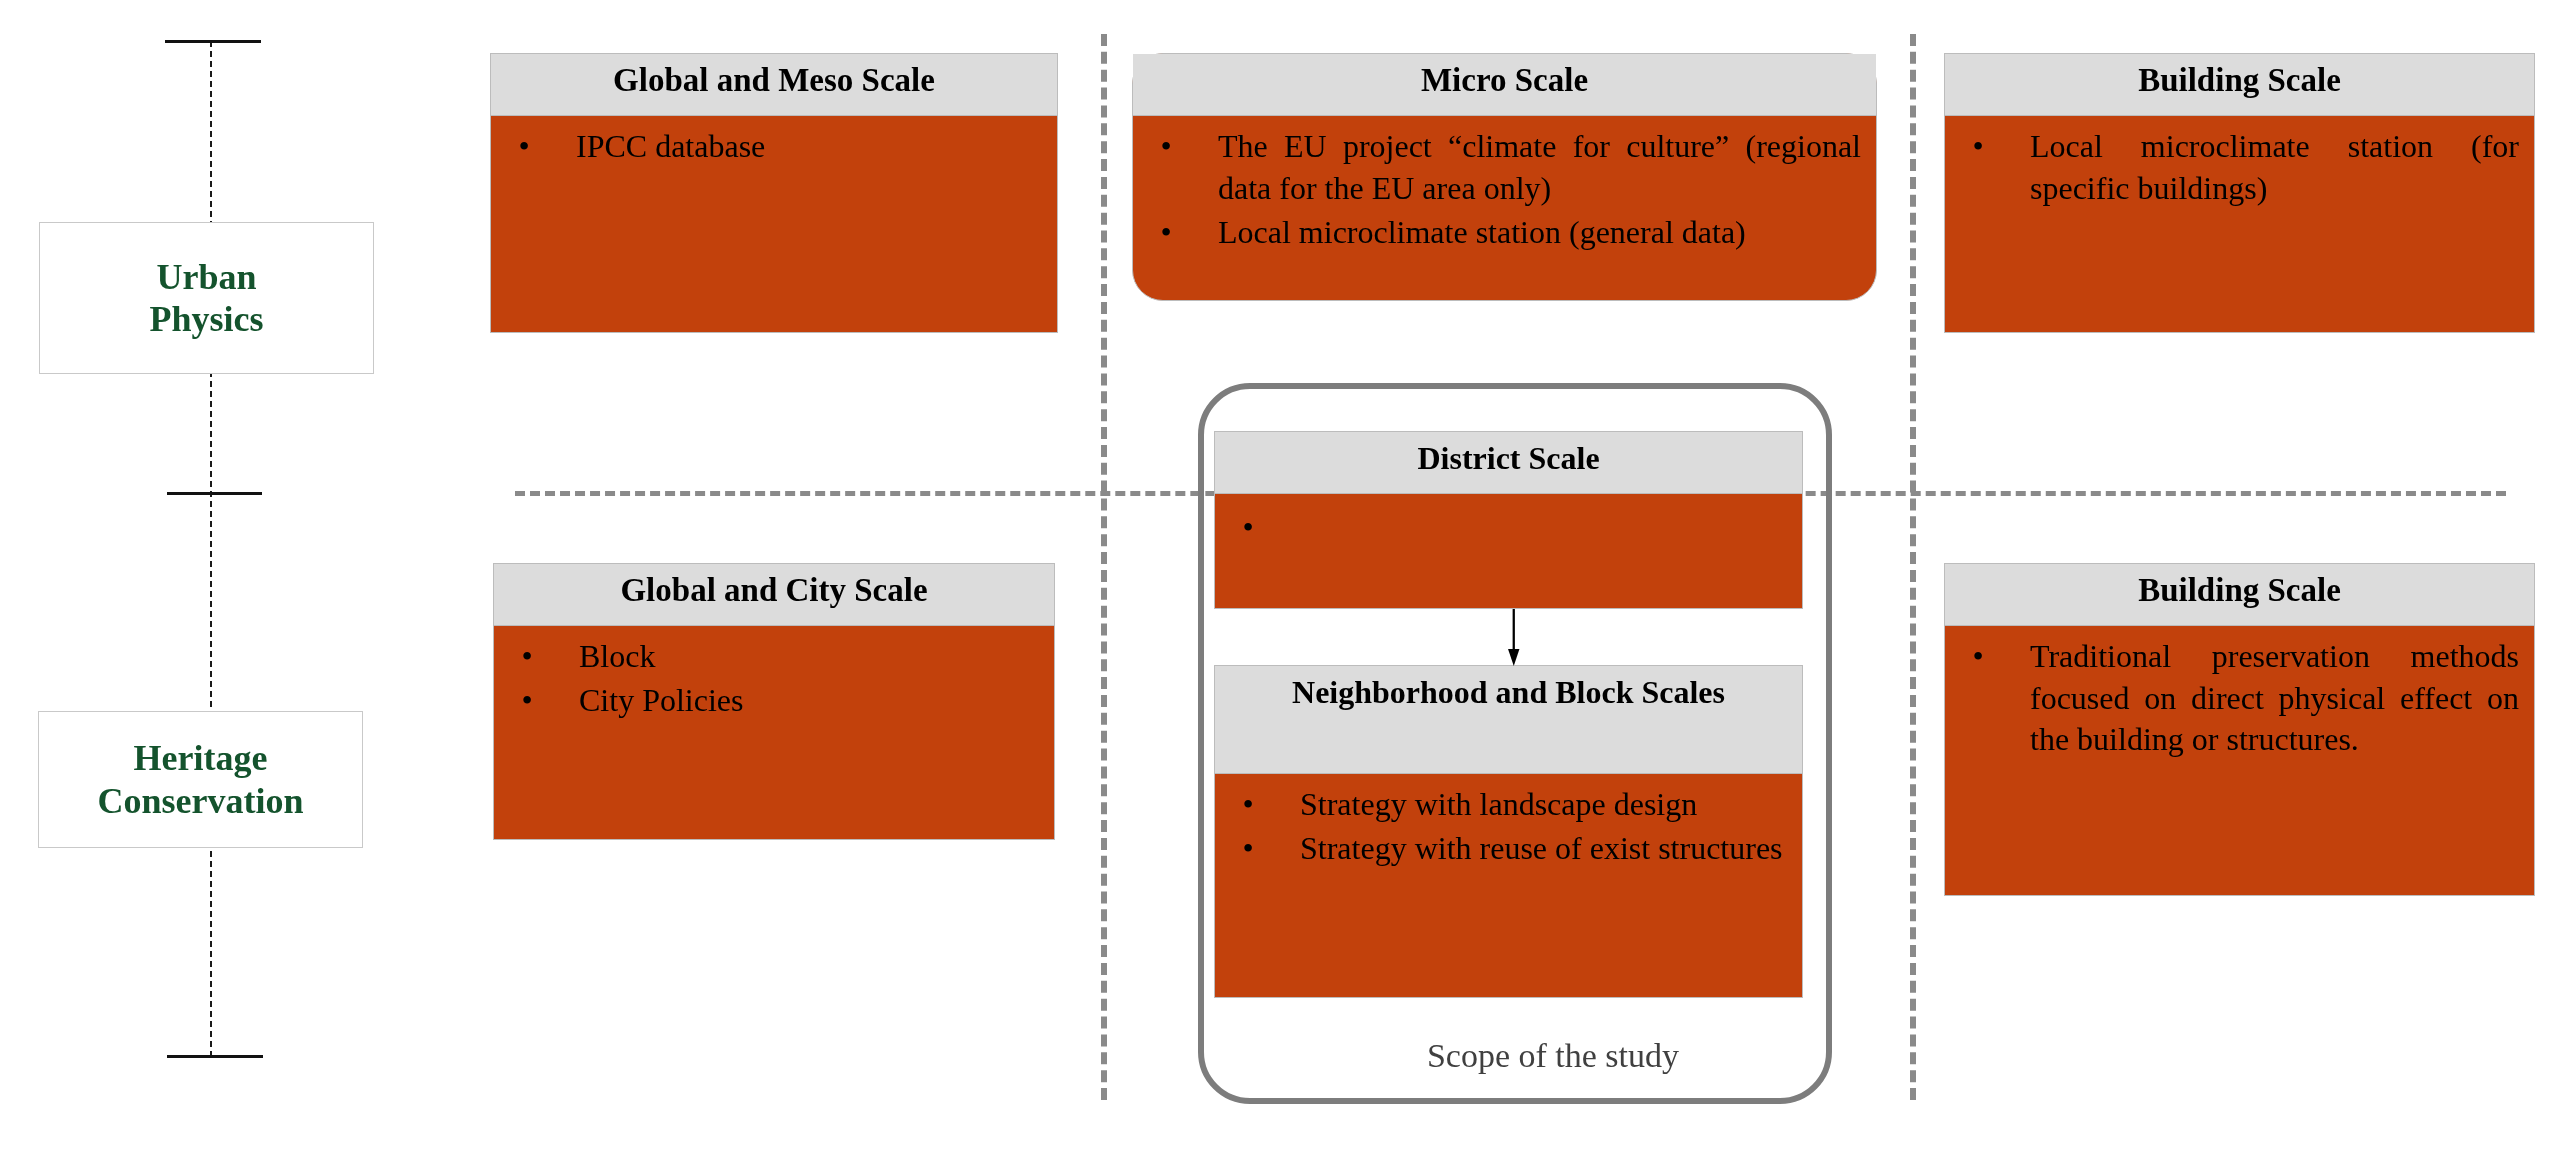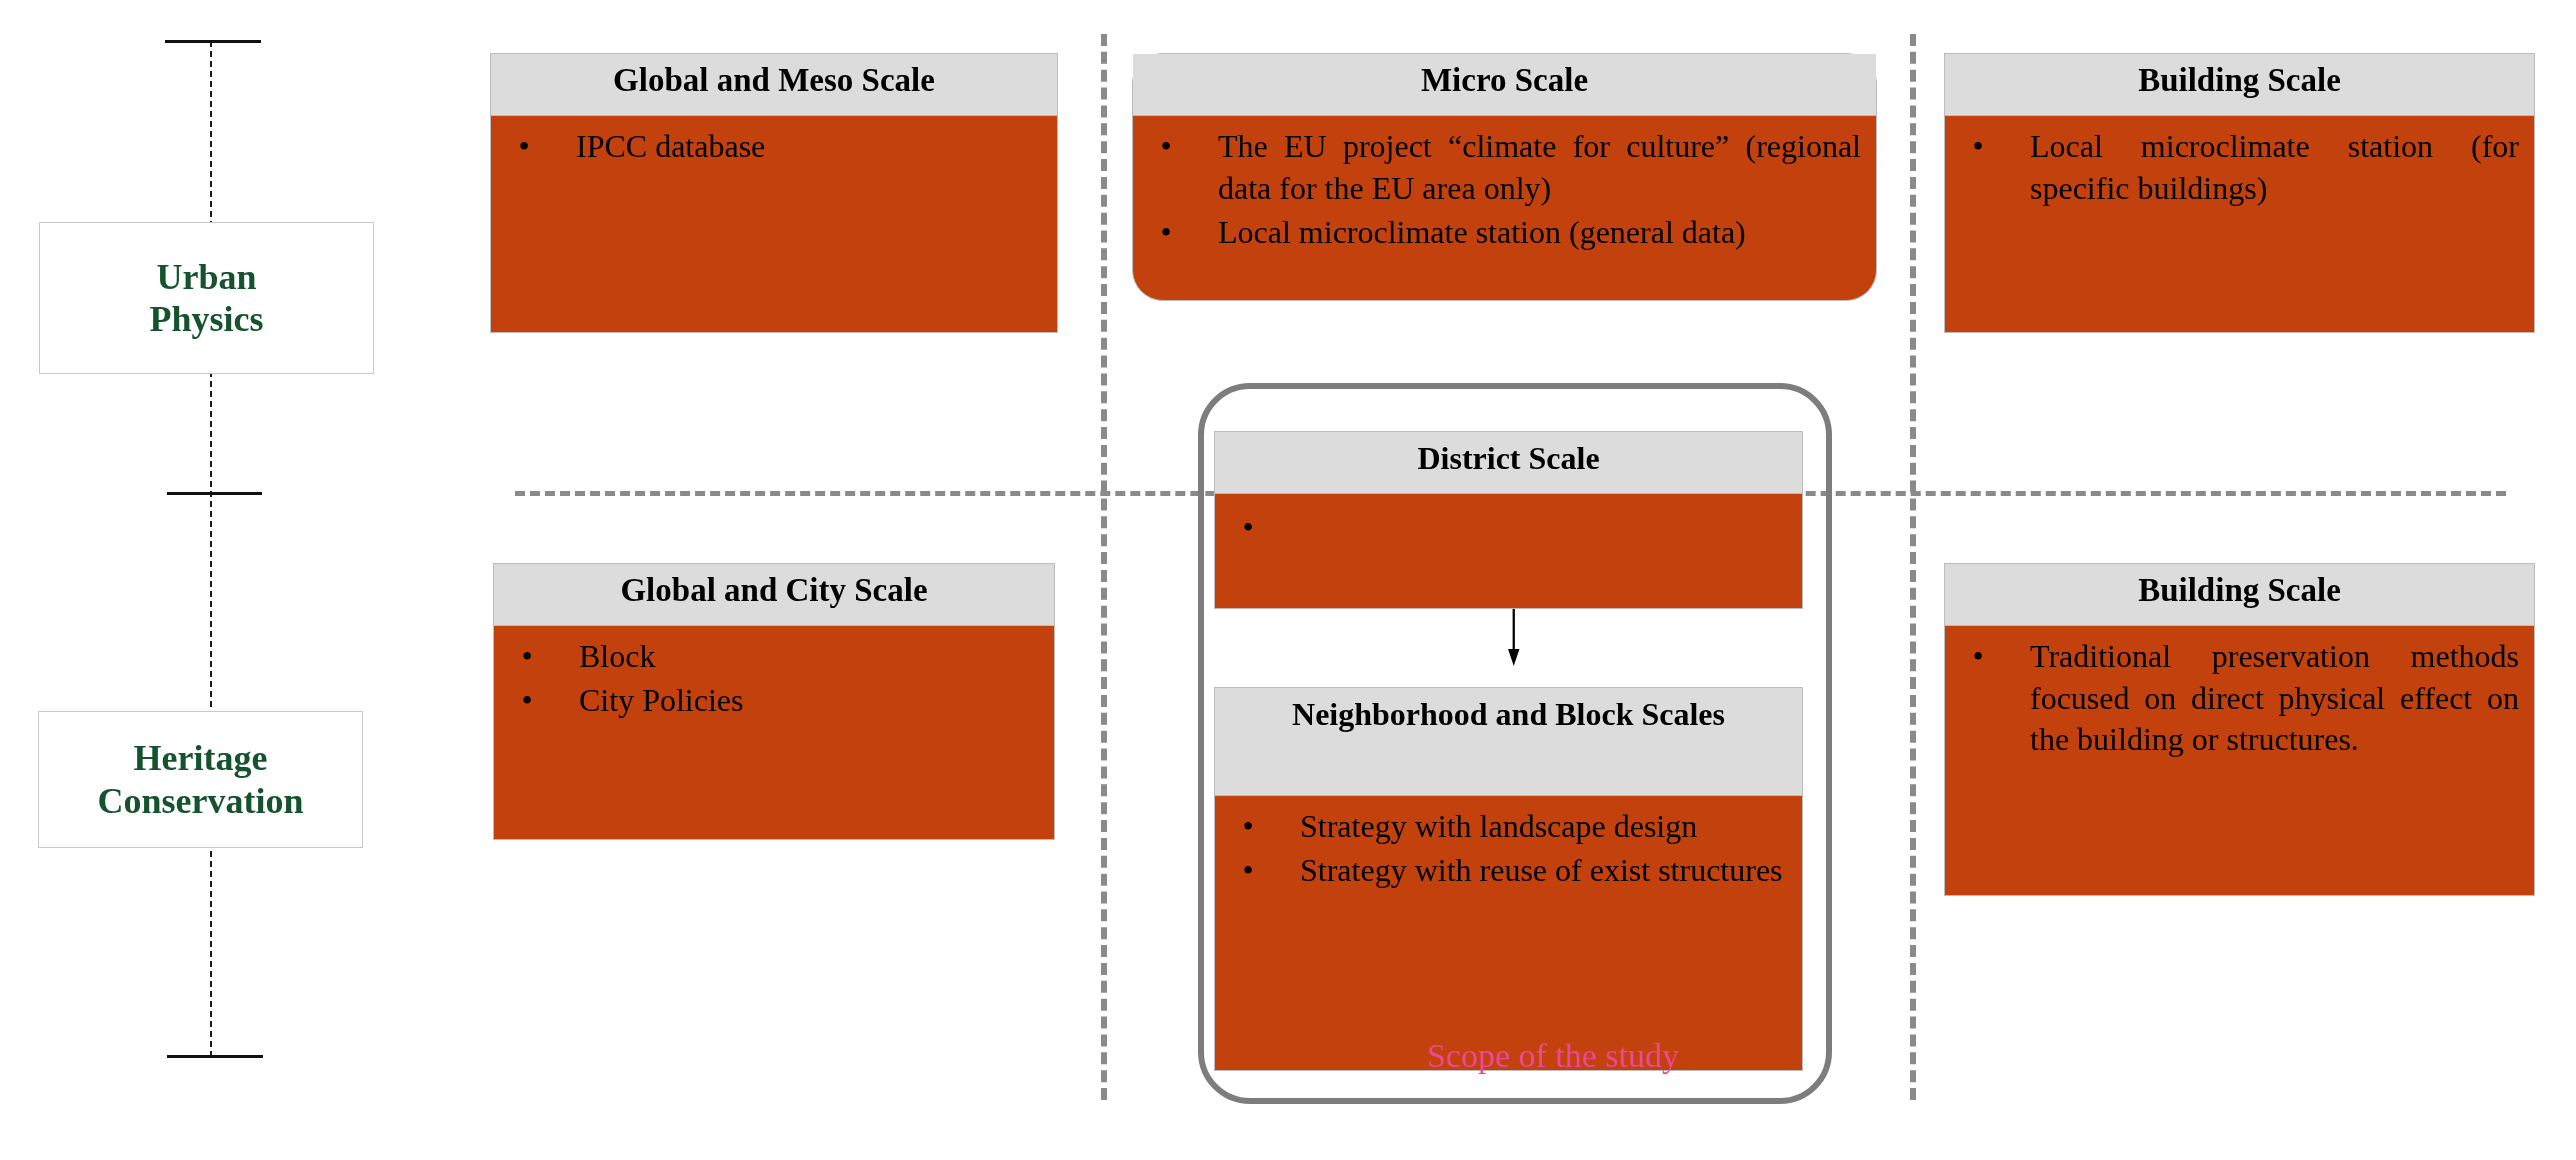--- a/index.html
+++ b/index.html
@@ -124,21 +124,21 @@
     line-height: 1.30;
   }
 
   
   #card-global-meso      { left: 490px;  top: 53px;   width: 568px;  height: 280px; }
   #card-micro            { left: 1132px; top: 53px;   width: 745px; height: 248px; border-radius: 31px; }
   #card-building-top     { left: 1944px; top: 53px;   width: 591px; height: 280px; }
   #card-global-city      { left: 493px;  top: 563px;  width: 562px;  height: 277px; }
   #card-building-bottom  { left: 1944px; top: 563px;  width: 591px; height: 333px; }
   #card-district         { left: 1214px; top: 431px;  width: 589px; height: 178px; }
-  #card-neighborhood     { left: 1214px; top: 687px; width: 589px; height: 384px; }
+  #card-neighborhood     { left: 1214px; top: 665px; width: 589px; height: 333px; }
 
   #card-global-meso .card-header,
   #card-global-city .card-header { height: 62px; }
   #card-micro .card-header,
   #card-building-top .card-header,
   #card-building-bottom .card-header { height: 62px; }
   #card-district .card-header { height: 62px; font-size: 32px; }
   #card-neighborhood .card-header { height: 108px; font-size: 32px; }
 
   
@@ -154,21 +154,21 @@
     box-sizing: border-box;
     z-index: 2;
   }
   #scope-label {
     position: absolute;
     left: 1198px;
     top: 1037px;
     width: 710px;
     text-align: center;
     font-size: 34px;
-    color: #ec4899;
+    color: #404040;
     z-index: 6;
   }
 
   
   #flow-arrow {
     position: absolute;
     left: 1508px;
     top: 609px;
     width: 11.5px;
     height: 57px;

